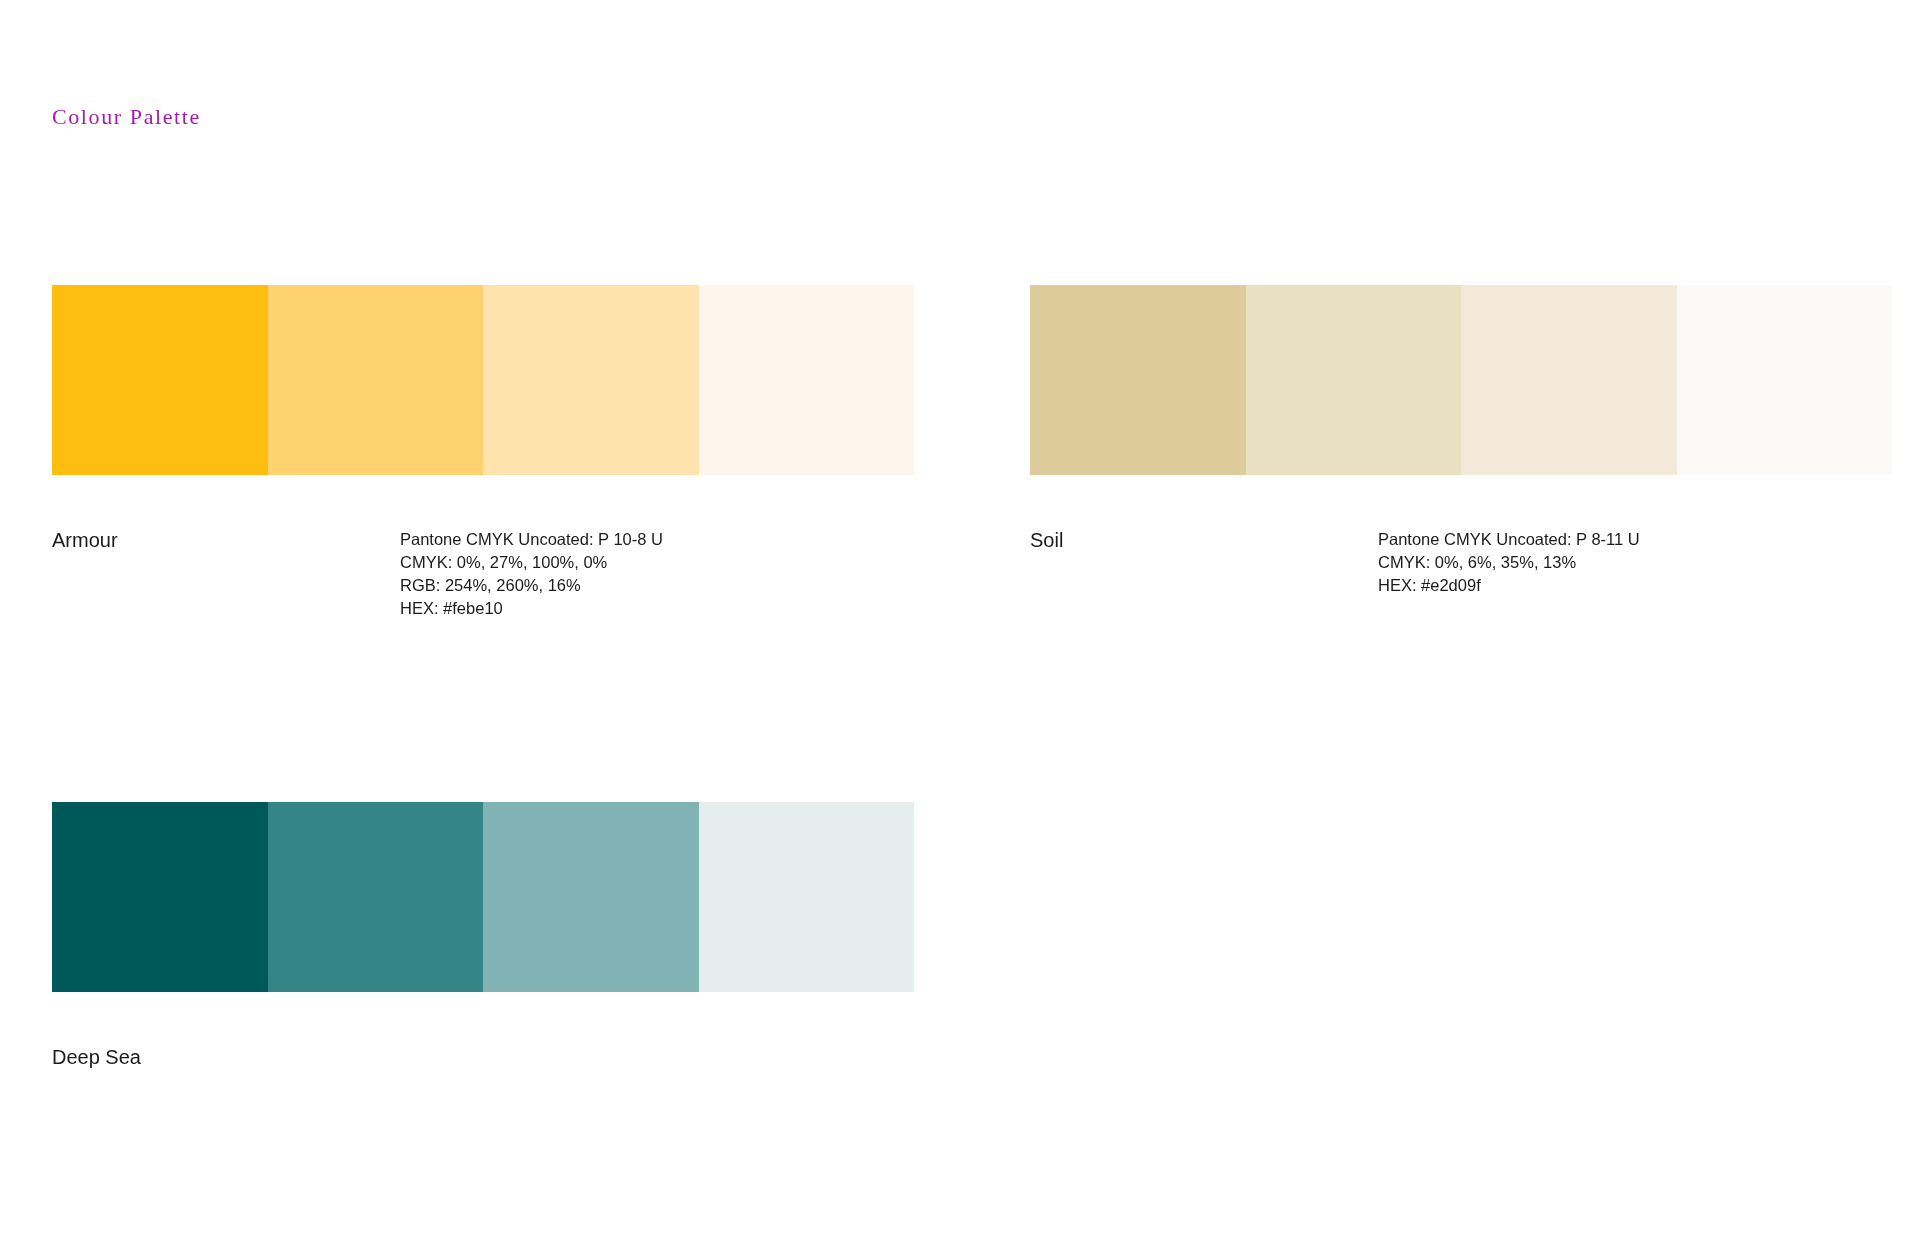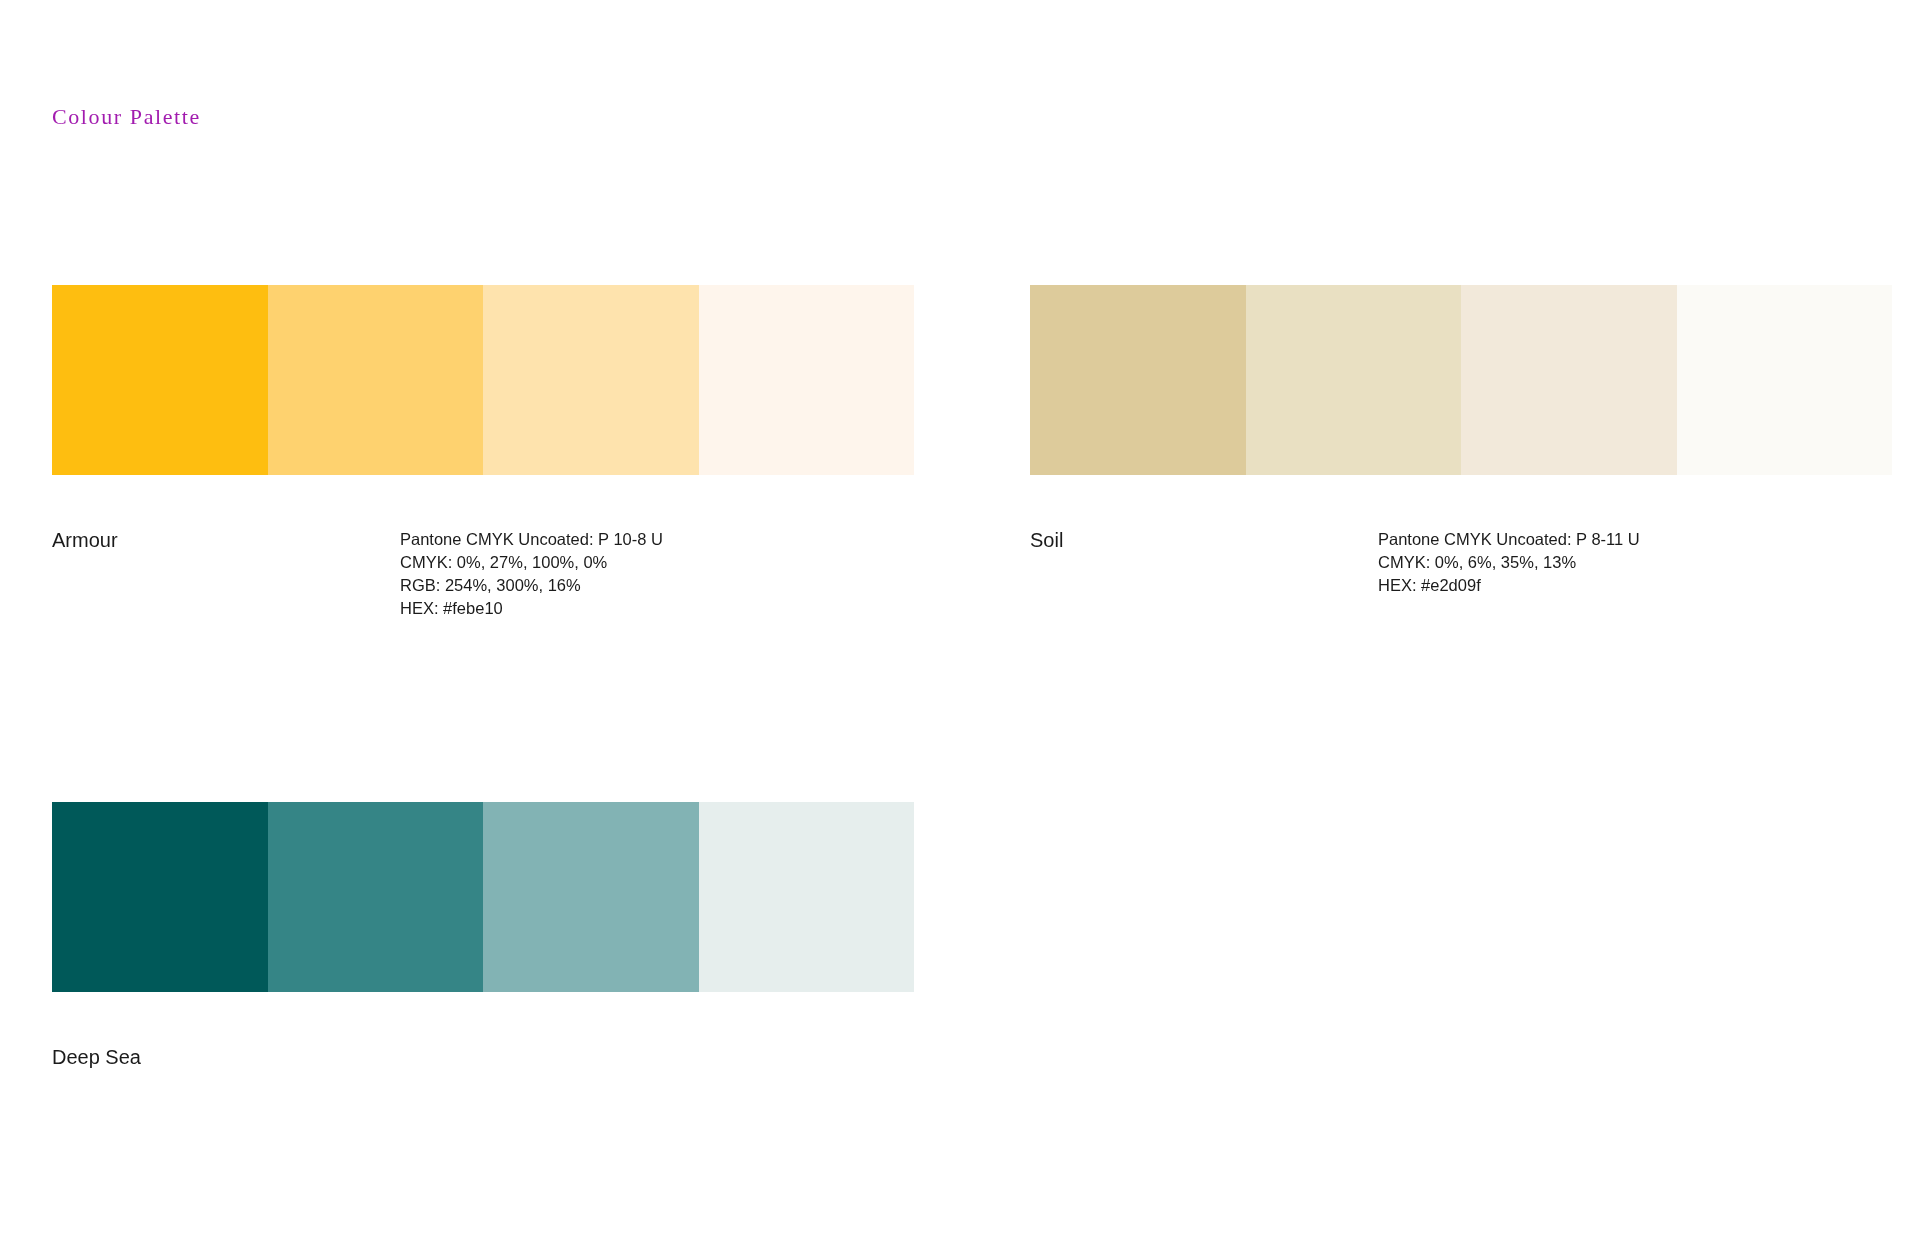--- a/index.html
+++ b/index.html
@@ -94,21 +94,21 @@
       <div class="swatch" style="background-color: rgb(254, 190, 16);"></div>
       <div class="swatch" style="background-color: rgb(254, 210, 111);"></div>
       <div class="swatch" style="background-color: rgb(254, 227, 173);"></div>
       <div class="swatch" style="background-color: rgb(254, 245, 236);"></div>
     </div>
     <div class="card-info">
       <div class="colour-name">Armour</div>
       <div class="colour-specs">
         <span class="spec-line">Pantone CMYK Uncoated: P 10-8 U</span>
         <span class="spec-line">CMYK: 0%, 27%, 100%, 0%</span>
-        <span class="spec-line">RGB: 254%, 300%, 16%</span>
+        <span class="spec-line">RGB: 254%, 260%, 16%</span>
         <span class="spec-line">HEX: #febe10</span>
       </div>
     </div>
   </div>
 
   <div class="palette-card">
     <div class="swatch-strip">
       <div class="swatch" style="background-color: rgb(221, 203, 155);"></div>
       <div class="swatch" style="background-color: rgb(233, 224, 194);"></div>
       <div class="swatch" style="background-color: rgb(242, 233, 218);"></div>

